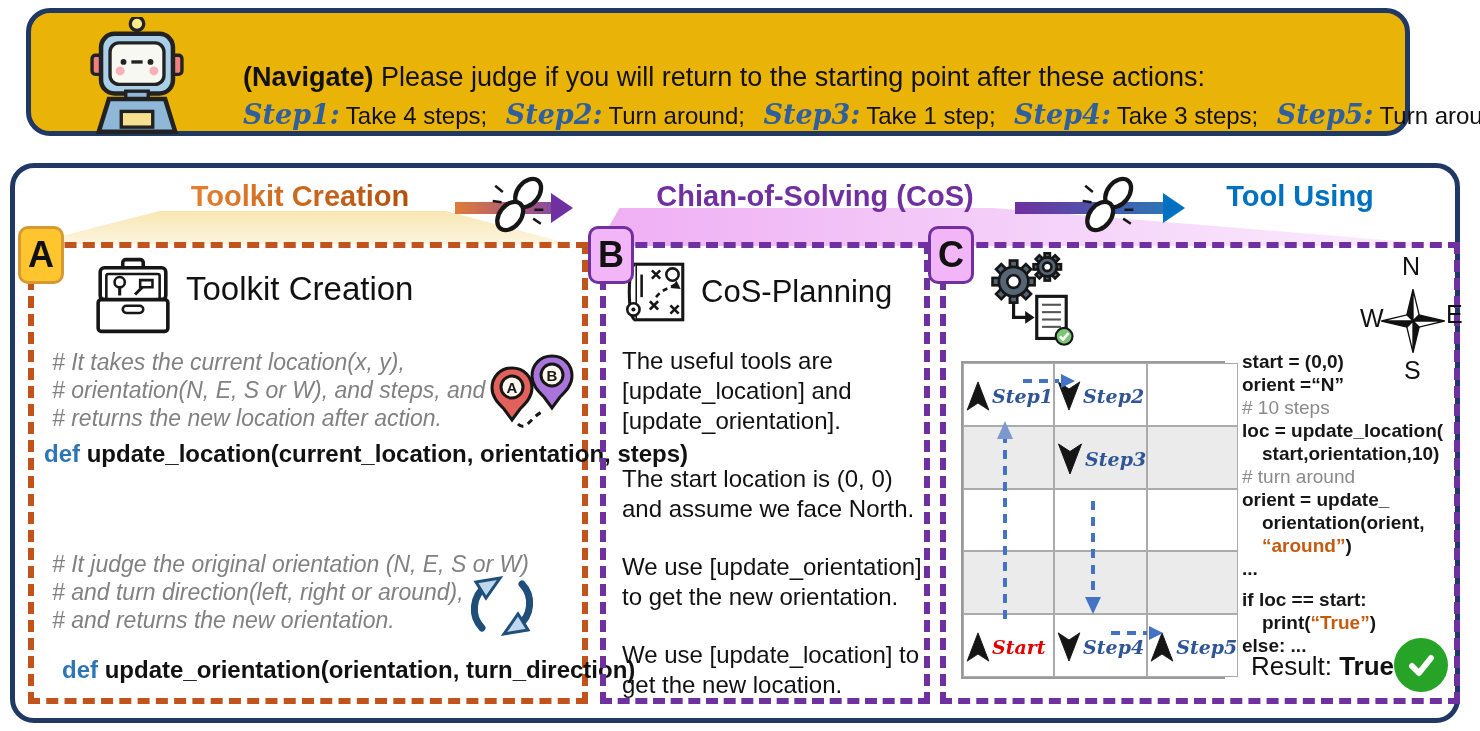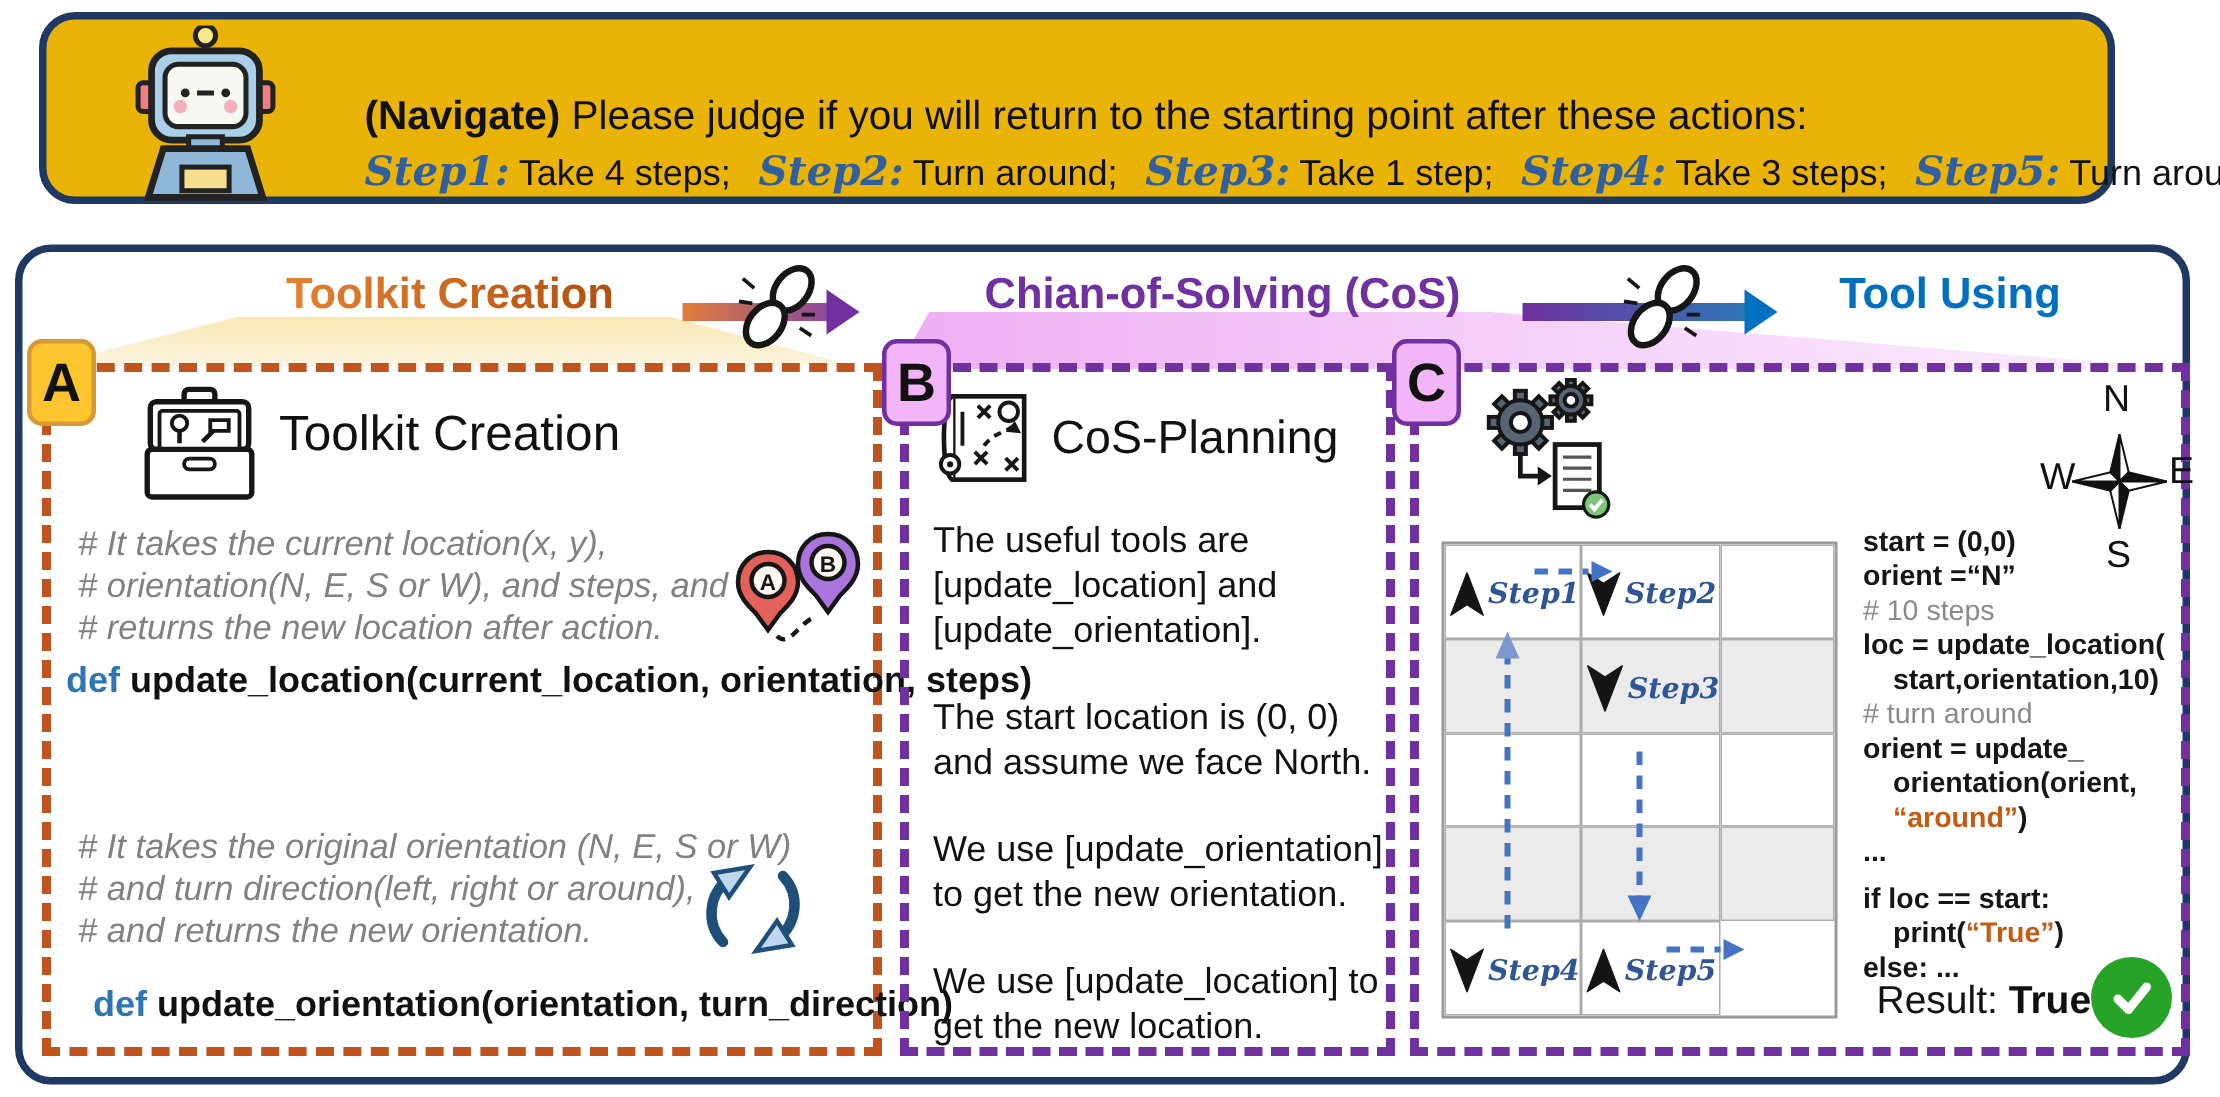--- a/index.html
+++ b/index.html
@@ -199,21 +199,21 @@
       <text x="68" y="33" text-anchor="middle" font-size="15" font-weight="bold" fill="#161616">B</text>
       <path d="M28 20 C16 20 8 29 8 40 C8 49 14 55 20 61 L28 72 L36 61 C42 55 48 49 48 40 C48 29 40 20 28 20 Z" fill="#E2615A" stroke="#161616" stroke-width="3"></path>
       <circle cx="28" cy="39" r="11" fill="#FDF6EE" stroke="#161616" stroke-width="3"></circle>
       <text x="28" y="45" text-anchor="middle" font-size="15" font-weight="bold" fill="#161616">A</text>
       <path d="M34,76 C42,84 48,68 58,64" fill="none" stroke="#161616" stroke-width="3" stroke-dasharray="6 5"></path>
     </svg>
 
     <div class="defline abs" style="left:10px;top:192px;"><span class="kw">def</span><span> update_location(current_location, orientation, steps)</span></div>
 
     <div class="abs" style="left:18px;top:302px;">
-      <div class="comment"># It takes the original orientation (N, E, S or W)</div>
+      <div class="comment"># It judge the original orientation (N, E, S or W)</div>
       <div class="comment"># and turn direction(left, right or around),</div>
       <div class="comment"># and returns the new orientation.</div>
     </div>
 
     <svg class="abs" style="left:418px;top:308px;" width="100" height="100" viewBox="0 0 100 100">
       <path d="M30,72 A28,28 0 0 1 34,30" fill="none" stroke="#1F4E79" stroke-width="7" stroke-linecap="round"></path>
       <polygon points="24,26 48,22 34,42" fill="#BDD7EE" stroke="#1F4E79" stroke-width="3"></polygon>
       <path d="M70,28 A28,28 0 0 1 66,70" fill="none" stroke="#1F4E79" stroke-width="7" stroke-linecap="round"></path>
       <polygon points="76,74 52,78 66,58" fill="#BDD7EE" stroke="#1F4E79" stroke-width="3"></polygon>
     </svg>
@@ -336,20 +336,26 @@
 
       <div class="cell"></div>
       <div class="cell"></div>
       <div class="cell"></div>
 
       <div class="cell gray"></div>
       <div class="cell gray"></div>
       <div class="cell gray"></div>
 
       <div class="cell">
+        <svg class="nav-up" width="28" height="32" viewBox="-14 -18 28 34">
+            <path d="M0,-16 L11.5,14 L0,6.5 L-11.5,14 Z"></path>
+          </svg>
+        <span class="lbl red">Start</span>
+      </div>
+      <div class="cell">
         <svg class="nav-down" width="28" height="32" viewBox="-14 -18 28 34">
             <path d="M0,-16 L11.5,14 L0,6.5 L-11.5,14 Z"></path>
           </svg>
         <span class="lbl">Step4</span>
       </div>
       <div class="cell">
         <svg class="nav-up" width="28" height="32" viewBox="-14 -18 28 34">
             <path d="M0,-16 L11.5,14 L0,6.5 L-11.5,14 Z"></path>
           </svg>
         <span class="lbl">Step5</span>

